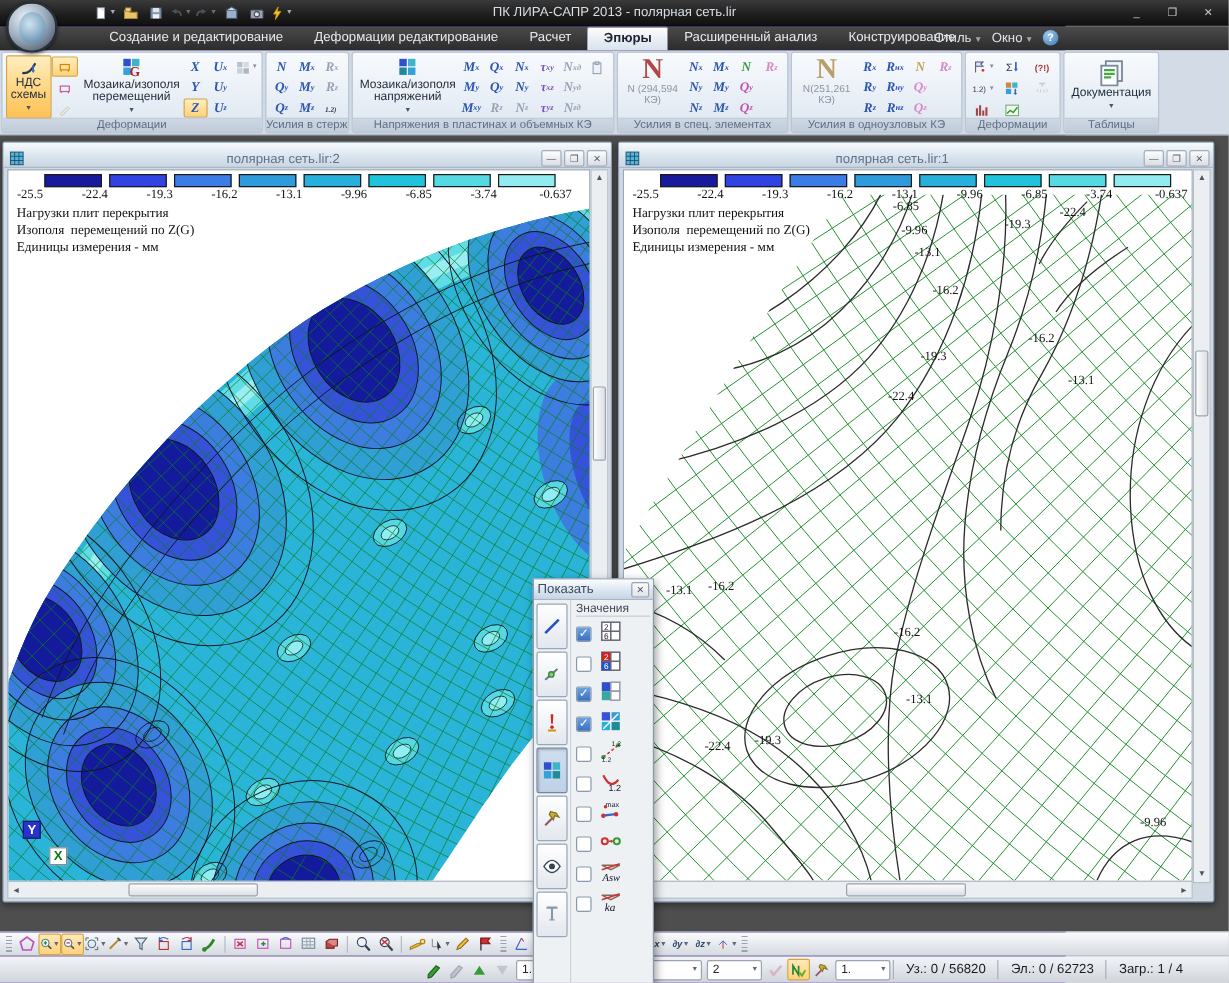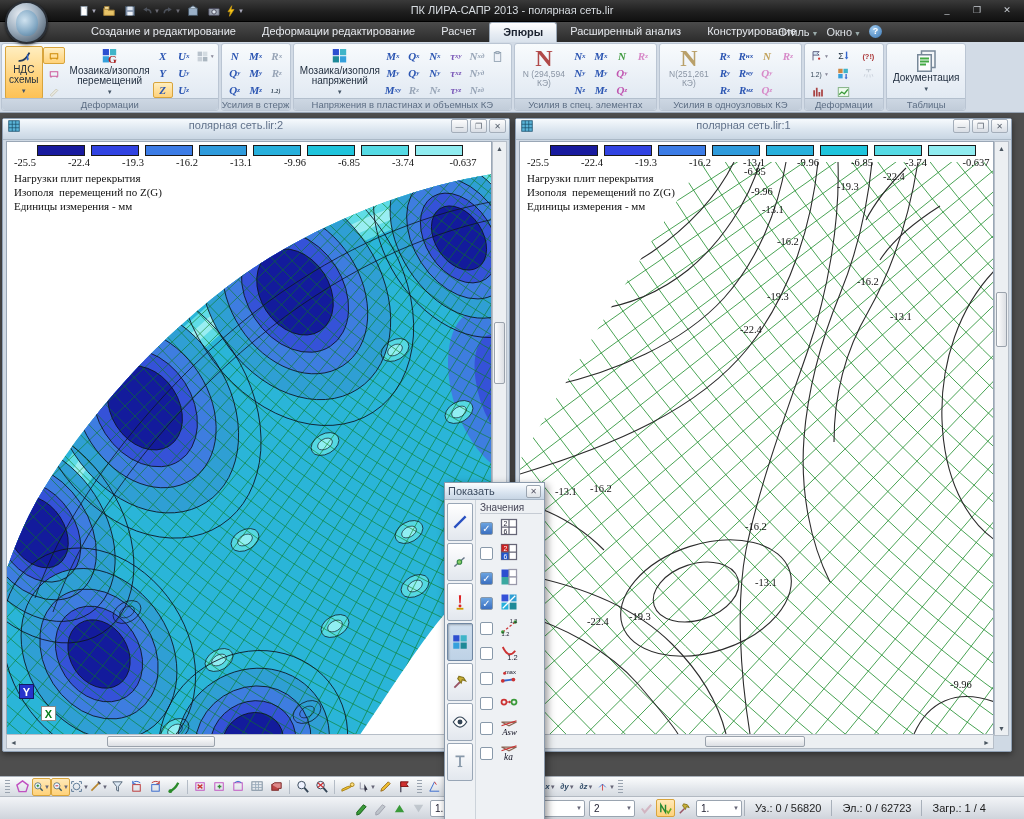--- a/index.html
+++ b/index.html
@@ -64,21 +64,21 @@
   .igrid { display:flex; flex-direction:column; gap:2px; margin-top:2px; }
   .igrid .chiprow { gap:3px; }
   .ibtn { width:22px; height:16px; display:flex; align-items:center; justify-content:center; }
   .ibtn svg { width:15px; height:14px; }
 
   
   #mdi { position:absolute; left:0; top:113px; width:1024px; height:663px; background:#4e4e4e; }
   .cw { position:absolute; background:#cfd9e4; border:1px solid #8fa0b4; border-radius:2px;
     box-shadow:0 2px 6px rgba(0,0,0,.45); }
   .cw-title { height:21px; background:linear-gradient(#f6fafd,#dbe5ef 55%,#c9d6e3);
-    display:flex; align-items:flex-start; border-bottom:1px solid #aab8c6; }
+    display:flex; align-items:flex-end; border-bottom:1px solid #aab8c6; }
   .cw-ico { margin-left:4px; width:14px; height:14px; }
   .cw-text { flex:1; text-align:center; font-size:11px; color:#60718a; }
   .cw-btns { display:flex; gap:2px; margin-right:3px; }
   .cw-btns span { width:17px; height:14px; font-size:8px; line-height:13px; text-align:center; color:#57606c;
     background:linear-gradient(#fdfdfd,#d9dee5); border:1px solid #a4aeba; border-radius:2px; }
   .cw-client { position:absolute; left:3px; top:22px; background:#fff; border:1px solid #9aa7b6; overflow:hidden; }
   .scalebar { position:absolute; left:0; top:2px; width:100%; height:26px; }
   .scalebar .sw { position:absolute; top:1px; height:11px; width:48px; border:1px solid #1a1a1a; }
   .scalebar .sl { position:absolute; top:13px; width:44px; margin-left:-22px; text-align:center;
     font-family:"Liberation Serif",serif; font-size:10.5px; color:#111; }

